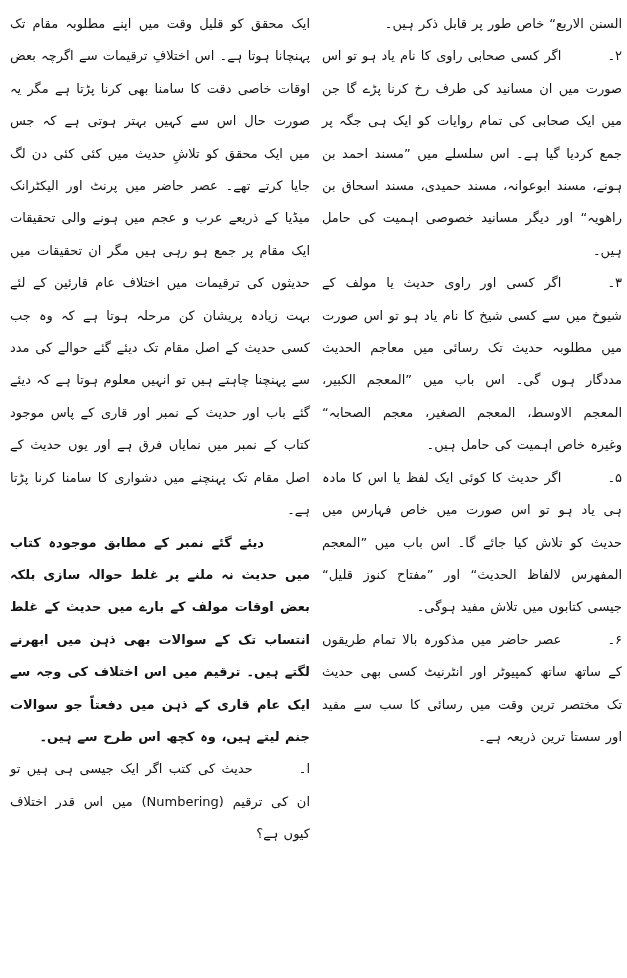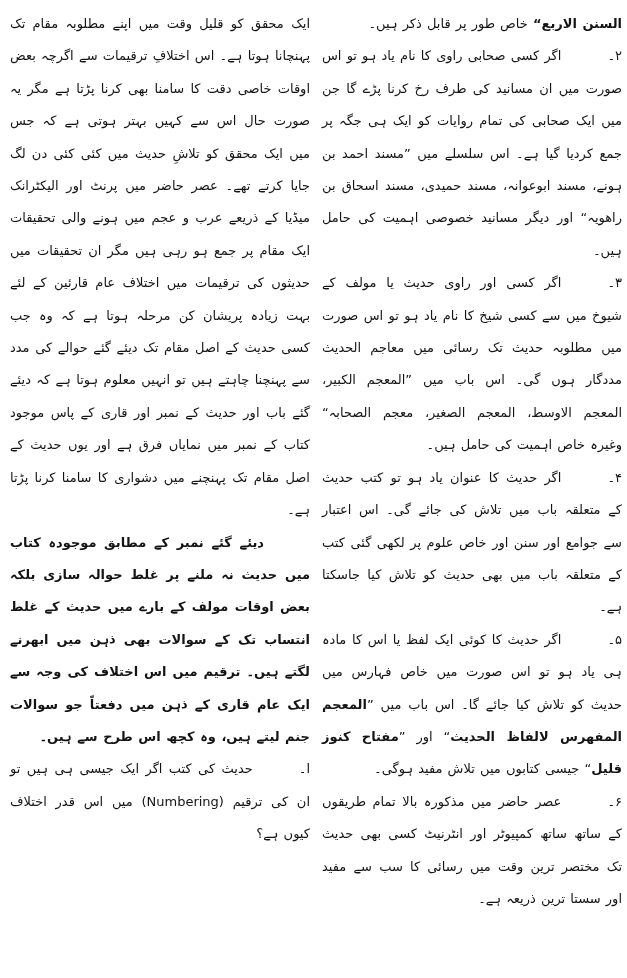--- a/index.html
+++ b/index.html
@@ -35,37 +35,36 @@
   }
   .para { margin: 0; }
   .indent { text-indent: 46px; font-weight: bold; }
   .marker { display: inline; }
   .tab {
     display: inline-block;
     width: 46px;
     height: 1px;
   }
   .bold-naskh {
-    font-weight: 700;
+    font-weight: 400;
   }
 </style>
 </head>
 <body>
 
 <div class="page">
 
   <div class="col">
 
     <p class="para"><span class="bold-naskh">السنن الاربع“</span><span> خاص طور پر قابل ذکر ہیں۔</span></p>
 
     <p class="para"><span class="marker">۲۔</span><span class="tab"></span><span>اگر کسی صحابی راوی کا نام یاد ہو تو اس صورت میں ان مسانید کی طرف رخ کرنا پڑے گا جن میں ایک صحابی کی تمام روایات کو ایک ہی جگہ پر جمع کردیا گیا ہے۔ اس سلسلے میں ”مسند احمد بن ہونے، مسند ابوعوانہ، مسند حمیدی، مسند اسحاق بن راھویہ“ اور دیگر مسانید خصوصی اہمیت کی حامل ہیں۔</span></p>
 
     <p class="para"><span class="marker">۳۔</span><span class="tab"></span><span>اگر کسی اور راوی حدیث یا مولف کے شیوخ میں سے کسی شیخ کا نام یاد ہو تو اس صورت میں مطلوبہ حدیث تک رسائی میں معاجم الحدیث مددگار ہوں گی۔ اس باب میں ”المعجم الکبیر، المعجم الاوسط، المعجم الصغیر، معجم الصحابہ“ وغیرہ خاص اہمیت کی حامل ہیں۔</span></p>
 
-    <p class="para"><span class="marker">۴۔</span><span class="tab"></span><span>اگر حدیث کا عنوان یاد ہو تو کتب حدیث کے متعلقہ باب میں تلاش کی جائے گی۔ اس اعتبار سے جوامع اور سنن اور خاص علوم پر لکھی گئی کتب کے متعلقہ باب میں بھی حدیث کو تلاش کیا جاسکتا ہے۔</span></p>
 
     <p class="para"><span class="marker">۵۔</span><span class="tab"></span><span>اگر حدیث کا کوئی ایک لفظ یا اس کا مادہ ہی یاد ہو تو اس صورت میں خاص فہارس میں حدیث کو تلاش کیا جائے گا۔ اس باب میں ”</span><span class="bold-naskh">المعجم المفهرس لالفاظ الحديث</span><span>“ اور ”</span><span class="bold-naskh">مفتاح كنوز قلیل</span><span>“ جیسی کتابوں میں تلاش مفید ہوگی۔</span></p>
 
     <p class="para"><span class="marker">۶۔</span><span class="tab"></span><span>عصر حاضر میں مذکورہ بالا تمام طریقوں کے ساتھ ساتھ کمپیوٹر اور انٹرنیٹ کسی بھی حدیث تک مختصر ترین وقت میں رسائی کا سب سے مفید اور سستا ترین ذریعہ ہے۔</span></p>
 
   </div>
 
   <div class="col">
 
     <p class="para">ایک محقق کو قلیل وقت میں اپنے مطلوبہ مقام تک پہنچانا ہوتا ہے۔ اس اختلافِ ترقیمات سے اگرچہ بعض اوقات خاصی دقت کا سامنا بھی کرنا پڑتا ہے مگر یہ صورت حال اس سے کہیں بہتر ہوتی ہے کہ جس میں ایک محقق کو تلاشِ حدیث میں کئی کئی دن لگ جایا کرتے تھے۔ عصر حاضر میں پرنٹ اور الیکٹرانک میڈیا کے ذریعے عرب و عجم میں ہونے والی تحقیقات ایک مقام پر جمع ہو رہی ہیں مگر ان تحقیقات میں حدیثوں کی ترقیمات میں اختلاف عام قارئین کے لئے بہت زیادہ پریشان کن مرحلہ ہوتا ہے کہ وہ جب کسی حدیث کے اصل مقام تک دیئے گئے حوالے کی مدد سے پہنچنا چاہتے ہیں تو انہیں معلوم ہوتا ہے کہ دیئے گئے باب اور حدیث کے نمبر اور قاری کے پاس موجود کتاب کے نمبر میں نمایاں فرق ہے اور یوں حدیث کے اصل مقام تک پہنچنے میں دشواری کا سامنا کرنا پڑتا ہے۔</p>

